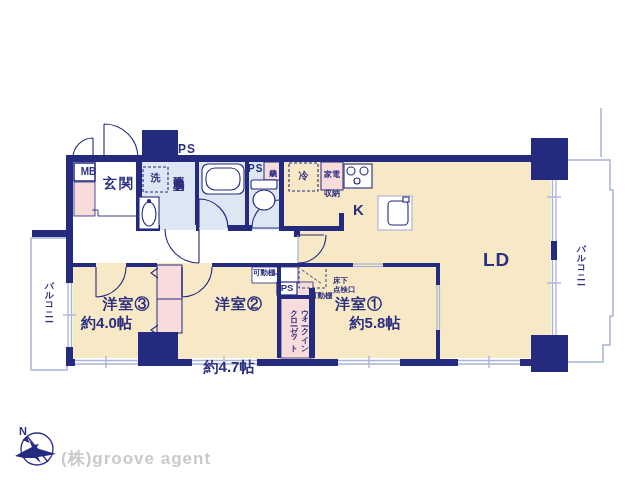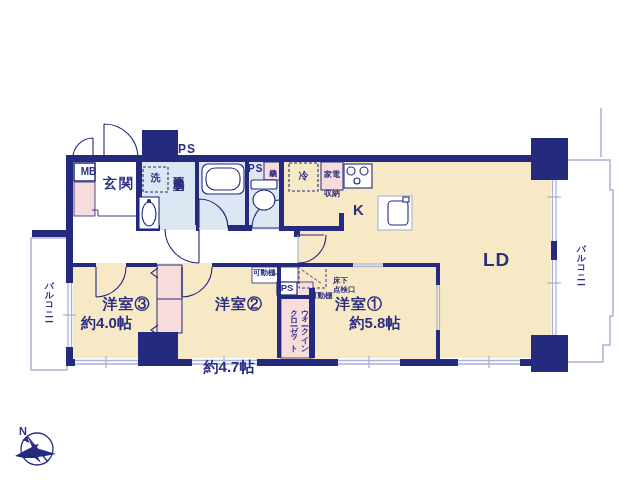--- a/index.html
+++ b/index.html
@@ -203,14 +203,15 @@
 クローゼット</div>
 
 <div class="lbl ctr room-name" style="left:73px;top:295px;width:67px;margin-left:20px;">洋室③</div>
 <div class="lbl ctr room-size" style="left:73px;top:314px;width:67px;">約4.0帖</div>
 <div class="lbl ctr room-name" style="left:204px;top:295px;width:70px;">洋室②</div>
 <div class="lbl ctr room-size" style="left:194px;top:314px;width:70px;margin-top:44px;">約4.7帖</div>
 <div class="lbl ctr room-name" style="left:324px;top:295px;width:70px;">洋室①</div>
 <div class="lbl ctr room-size" style="left:340px;top:314px;width:70px;">約5.8帖</div>
 
 <div class="north">N</div>
+<div class="footer-company">(株)groove agent</div>
 
 </div>
 
 </body></html>

